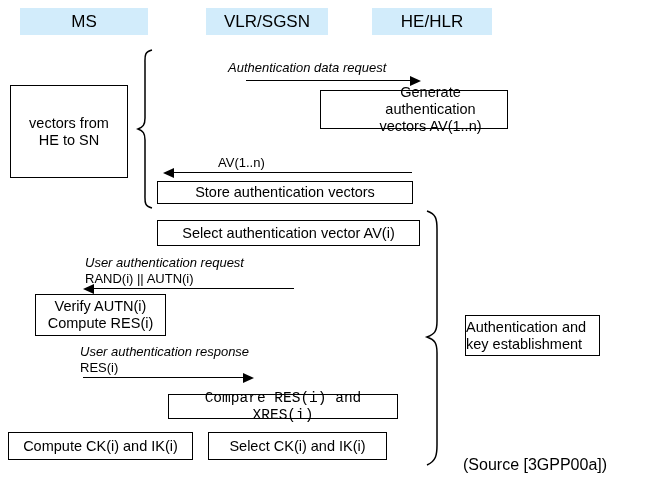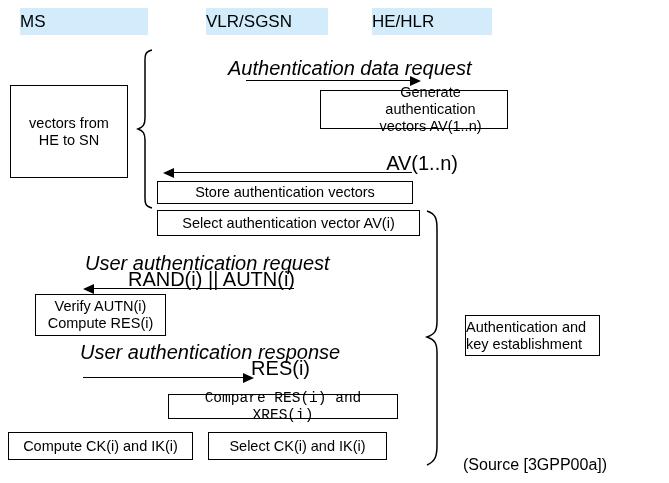--- a/index.html
+++ b/index.html
@@ -14,20 +14,21 @@
   #canvas {
     position: relative;
     width: 669px;
     height: 483px;
     overflow: hidden;
     background: #ffffff;
   }
   .entity-header {
     position: absolute;
     background: #d2ecfb;
+    text-align: center;
     font-size: 17px;
     line-height: 27px;
     color: #000;
     white-space: nowrap;
   }
   .boxnode {
     position: absolute;
     box-sizing: border-box;
     border: 1.3px solid #000000;
     background: #ffffff;
@@ -35,24 +36,24 @@
     align-items: center;
     justify-content: center;
     text-align: center;
     font-size: 14.5px;
     line-height: 17px;
     padding: 1px 4px;
   }
   .boxnode span { display: block; }
   .msg-label {
     position: absolute;
-    font-size: 20px;
+    font-size: 13px;
     line-height: 16px;
     white-space: nowrap;
-    text-align: right;
+    text-align: left;
   }
   .msg-label .ital {
     font-style: italic;
   }
   .arrow-line {
     position: absolute;
     height: 0;
     border-top: 1.6px solid #000000;
   }
   .arrow-head {
@@ -128,21 +129,21 @@
   <div class="msg-label" style="left:218px; top:155px; width:240px;">
     <span>AV(1..n)</span>
   </div>
   <div class="arrow-line" style="left:174px; top:172px; width:238px;"></div>
   <div class="arrow-head left" style="left:163px; top:168px;"></div>
 
   <div class="boxnode" style="left:157px; top:181px; width:256px; height:23px;">
     <span>Store authentication vectors</span>
   </div>
 
-  <div class="boxnode" style="left:157px; top:210px; width:263px; height:26px;">
+  <div class="boxnode" style="left:157px; top:220px; width:263px; height:26px;">
     <span>Select authentication vector AV(i)</span>
   </div>
 
   <div class="brace" style="left:424px; top:209px; width:24px; height:258px;">
     <svg width="24" height="258" viewBox="0 0 24 258">
       <path d="M3 2 C12 5, 13 10, 13 20 L13 112 C13 122, 11 125, 3 128 C11 131, 13 134, 13 144 L13 236 C13 246, 12 252, 3 256" fill="none" stroke="#000000" stroke-width="1.5"></path>
     </svg>
   </div>
 
   <div class="msg-label" style="left:85px; top:255px; width:210px;">

